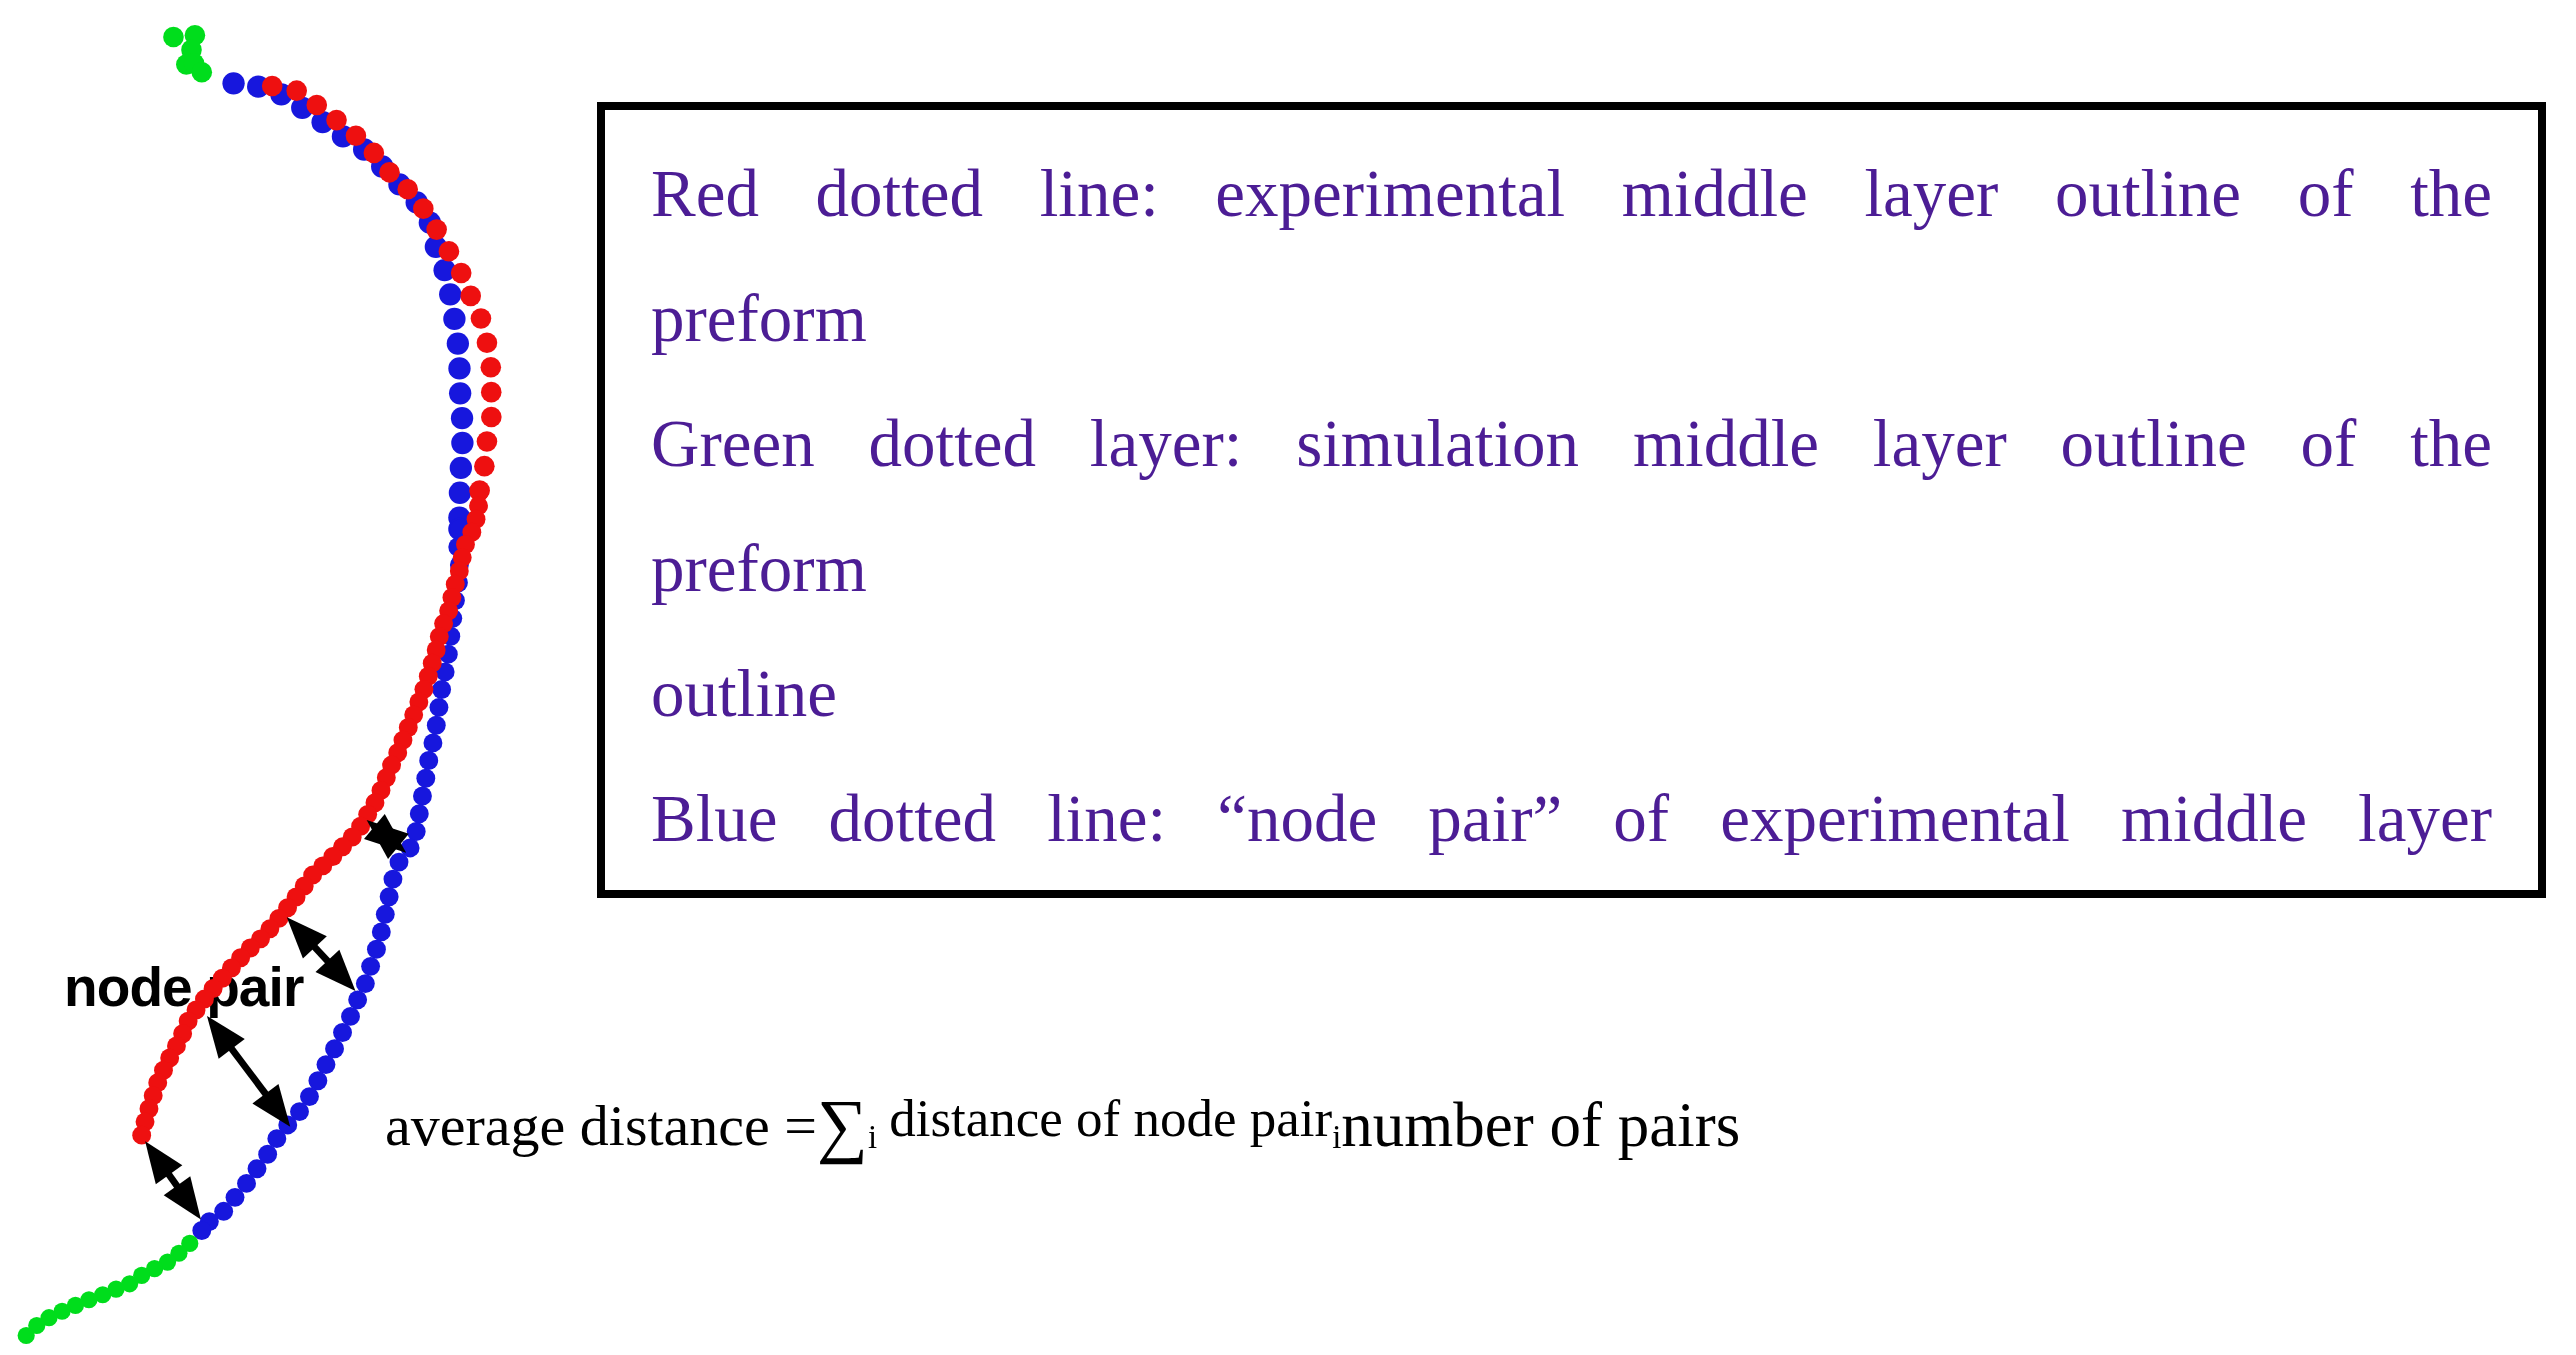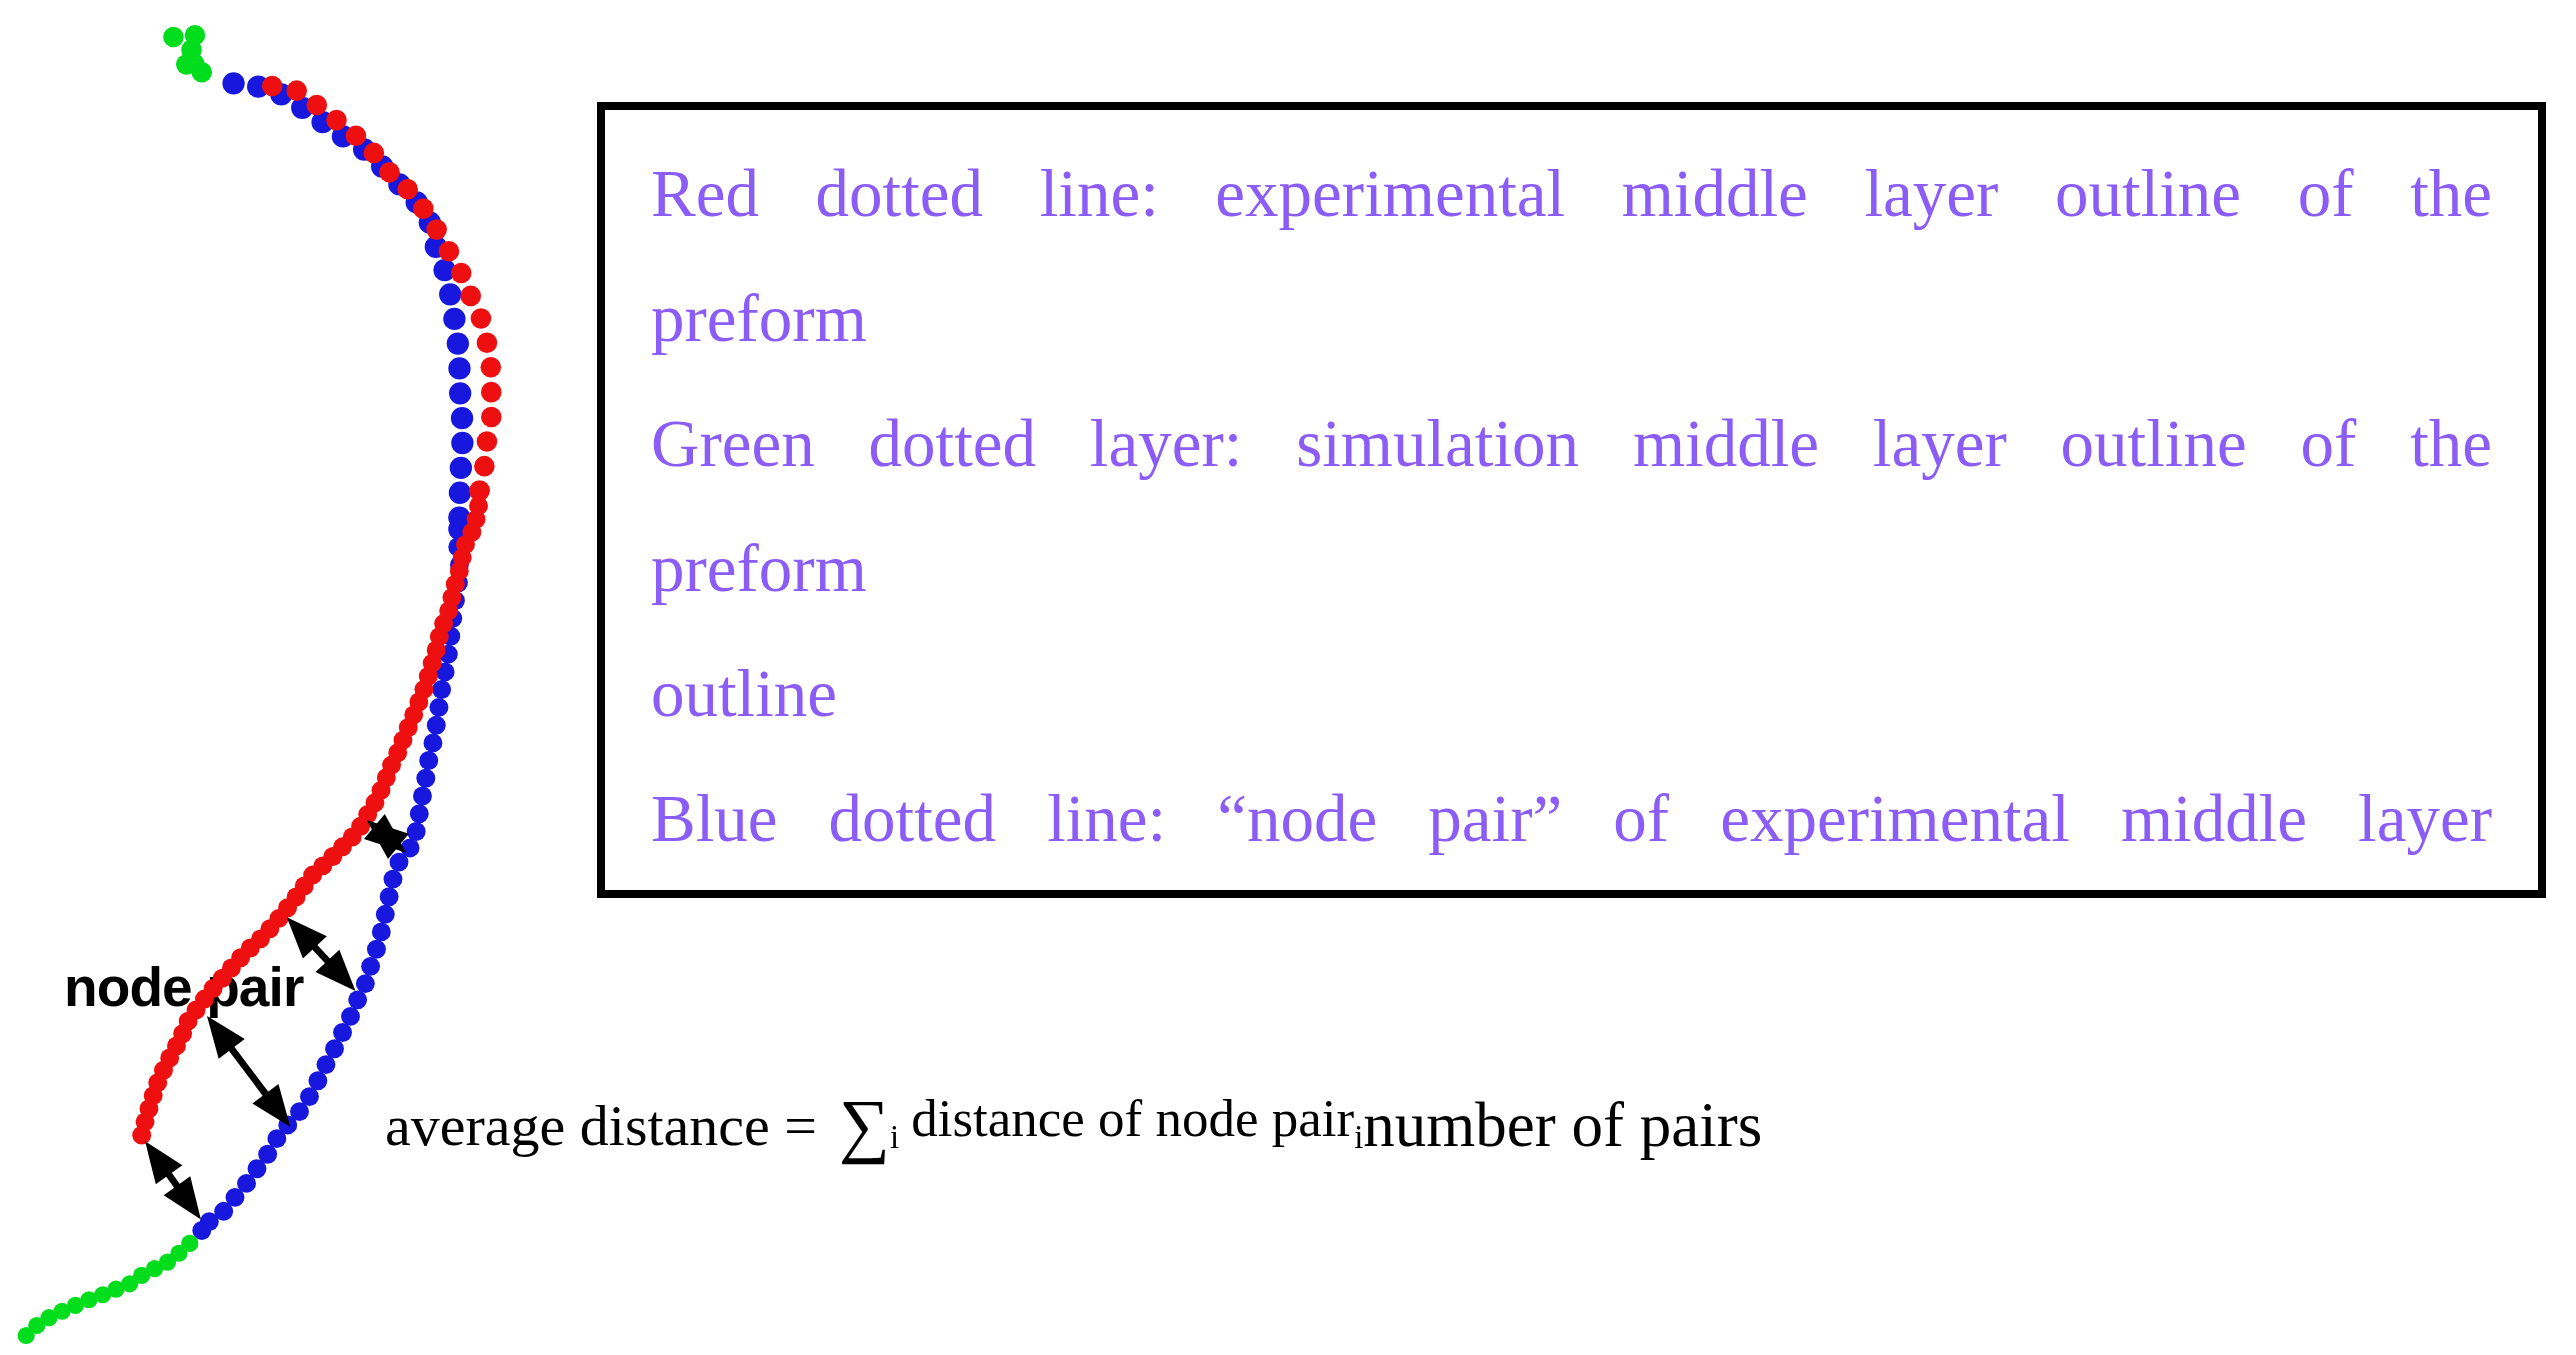--- a/index.html
+++ b/index.html
@@ -12,21 +12,21 @@
   }
   
   .legend-box{
     position:absolute;
     left:597px;top:102px;
     width:1949px;height:796px;
     box-sizing:border-box;
     border:8.6px solid #000;
     background:#fff;
     padding:20.6px 46px 0 46px;
-    color:#8b5cf6;
+    color:#4c1d95;
     font-size:67px;
     line-height:125px;
   }
   .legend-line{white-space:nowrap;}
   .legend-line.justify{
     white-space:normal;
     text-align:justify;
     text-align-last:justify;
   }
   
@@ -40,21 +40,20 @@
     letter-spacing:-0.9px;
     color:#000;
   }
   
   .formula{
     position:absolute;
     left:385px;top:1035px;
     height:180px;
     display:flex;
     align-items:center;
-    gap:22px;
     color:#000;
   }
   .formula .lhs{font-size:58px;white-space:nowrap;}
   .frac{display:inline-flex;flex-direction:row;align-items:center;}
   .frac .num{font-size:53px;white-space:nowrap;line-height:1.2;}
   .frac .num .sigma{font-size:1.35em;vertical-align:-0.18em;}
   .frac .num sub{font-size:0.62em;}
   .frac .num .ntext{margin-left:12px;}
   .frac .bar{height:6px;background:#000;width:100%;margin:5.2px 0 6.9px 0;}
   .frac .den{font-size:63px;white-space:nowrap;line-height:1.15;}

